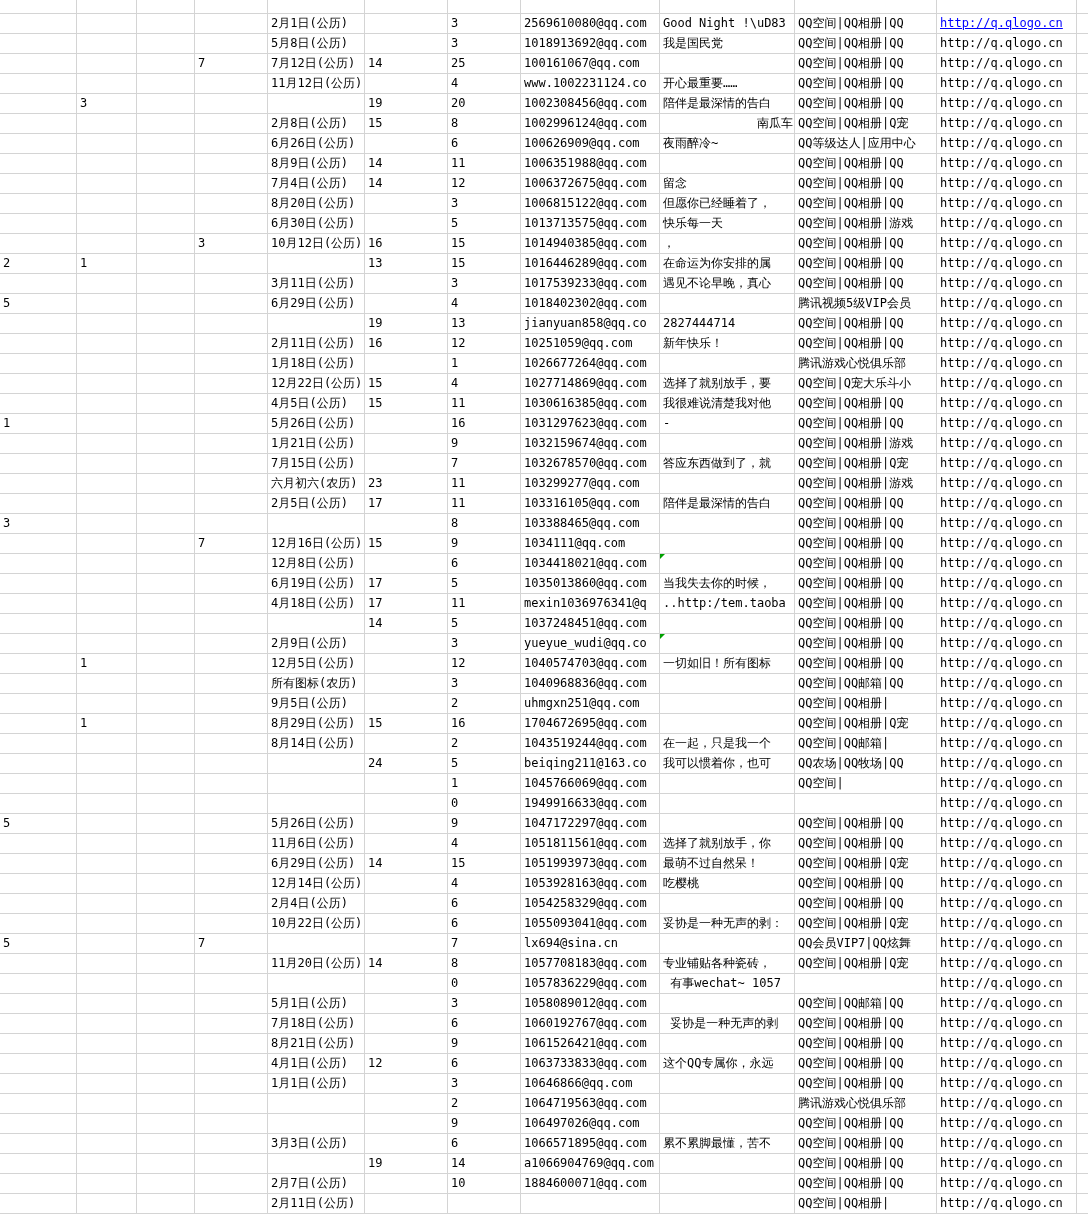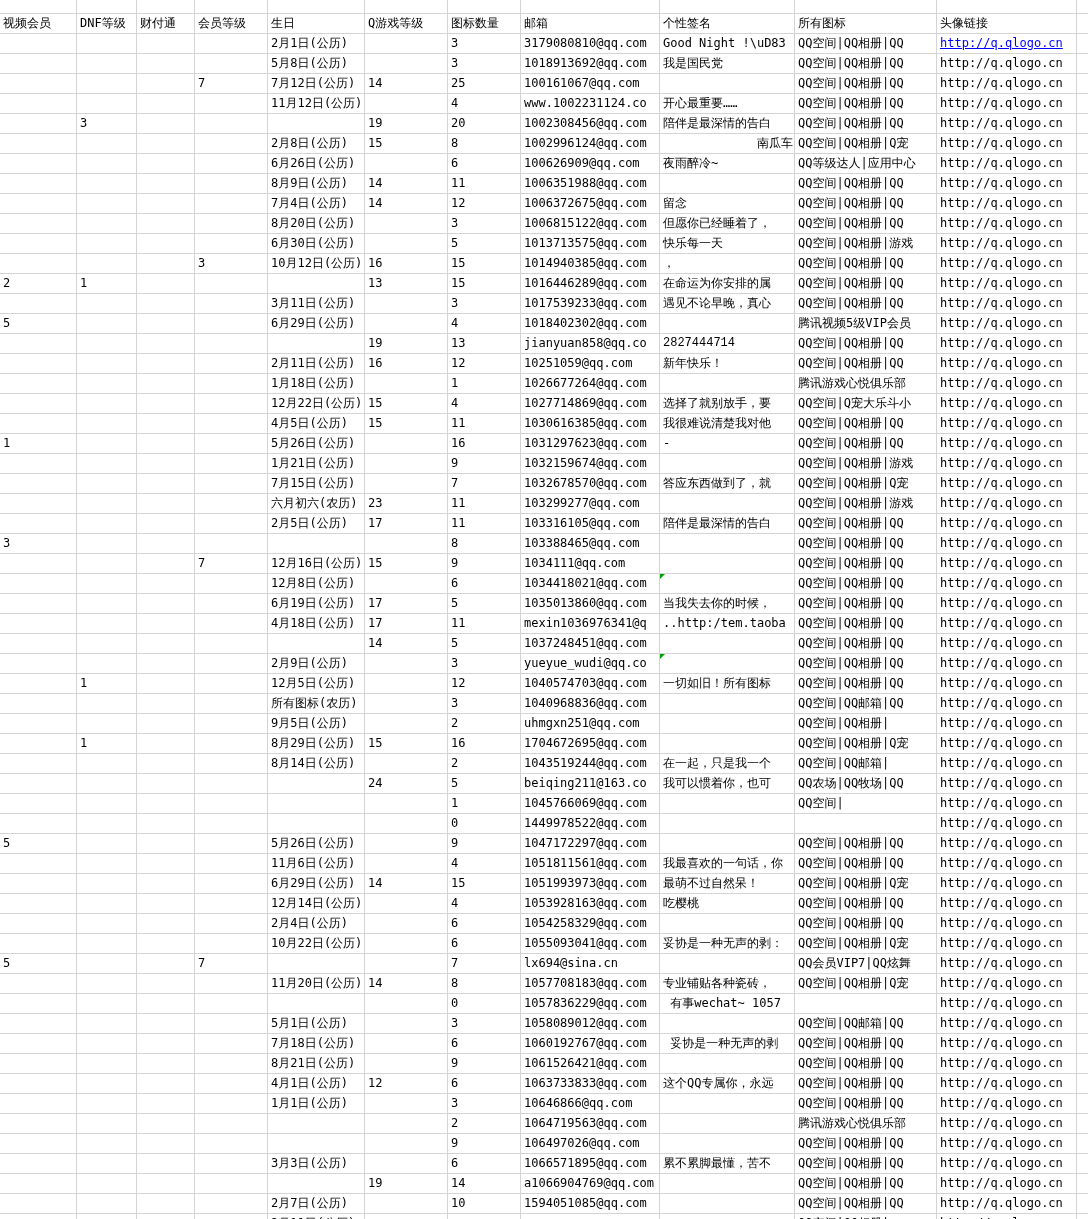--- a/index.html
+++ b/index.html
@@ -27,44 +27,30 @@
       <div class="cell" style="width: 73px;"></div>
       <div class="cell" style="width: 97px;"></div>
       <div class="cell" style="width: 83px;"></div>
       <div class="cell" style="width: 73px;"></div>
       <div class="cell" style="width: 139px;"></div>
       <div class="cell" style="width: 135px;"></div>
       <div class="cell" style="width: 142px;"></div>
       <div class="cell" style="width: 140px;"></div>
       <div class="cell filler" style="width: 11px;"></div>
     </div>
-  <div class="row" id="header-row">
-      <div class="cell" style="width: 77px;">视频会员</div>
-      <div class="cell" style="width: 60px;">DNF等级</div>
-      <div class="cell" style="width: 58px;">财付通</div>
-      <div class="cell" style="width: 73px;">会员等级</div>
-      <div class="cell" style="width: 97px;">生日</div>
-      <div class="cell" style="width: 83px;">Q游戏等级</div>
-      <div class="cell" style="width: 73px;">图标数量</div>
-      <div class="cell" style="width: 139px;">邮箱</div>
-      <div class="cell" style="width: 135px;">个性签名</div>
-      <div class="cell" style="width: 142px;">所有图标</div>
-      <div class="cell" style="width: 140px;">头像链接</div>
-      <div class="cell filler" style="width: 11px;"></div>
-    </div>
   <div id="rows">
       <div class="row">
         <div class="cell" style="width: 77px;"></div>
         <div class="cell" style="width: 60px;"></div>
         <div class="cell" style="width: 58px;"></div>
         <div class="cell" style="width: 73px;"></div>
         <div class="cell" style="width: 97px;">2月1日(公历)</div>
         <div class="cell" style="width: 83px;"></div>
         <div class="cell" style="width: 73px;">3</div>
-        <div class="cell" style="width: 139px;">3179080810@qq.com</div>
+        <div class="cell" style="width: 139px;">2569610080@qq.com</div>
         <div class="cell" style="width: 135px;">Good Night !\uD83</div>
         <div class="cell" style="width: 142px;">QQ空间|QQ相册|QQ</div>
         <div class="cell link" style="width: 140px;">http://q.qlogo.cn</div>
         <div class="cell filler" style="width: 11px;"></div>
       </div>
       <div class="row">
         <div class="cell" style="width: 77px;"></div>
         <div class="cell" style="width: 60px;"></div>
         <div class="cell" style="width: 58px;"></div>
         <div class="cell" style="width: 73px;"></div>
@@ -261,21 +247,21 @@
       </div>
       <div class="row">
         <div class="cell" style="width: 77px;"></div>
         <div class="cell" style="width: 60px;"></div>
         <div class="cell" style="width: 58px;"></div>
         <div class="cell" style="width: 73px;"></div>
         <div class="cell" style="width: 97px;"></div>
         <div class="cell" style="width: 83px;">19</div>
         <div class="cell" style="width: 73px;">13</div>
         <div class="cell" style="width: 139px;">jianyuan858@qq.co</div>
-        <div class="cell" style="width: 135px; font-family: Liberation Mono, monospace;">2827444714</div>
+        <div class="cell" style="width: 135px;">2827444714</div>
         <div class="cell" style="width: 142px;">QQ空间|QQ相册|QQ</div>
         <div class="cell" style="width: 140px;">http://q.qlogo.cn</div>
         <div class="cell filler" style="width: 11px;"></div>
       </div>
       <div class="row">
         <div class="cell" style="width: 77px;"></div>
         <div class="cell" style="width: 60px;"></div>
         <div class="cell" style="width: 58px;"></div>
         <div class="cell" style="width: 73px;"></div>
         <div class="cell" style="width: 97px;">2月11日(公历)</div>
@@ -596,21 +582,21 @@
         <div class="cell filler" style="width: 11px;"></div>
       </div>
       <div class="row">
         <div class="cell" style="width: 77px;"></div>
         <div class="cell" style="width: 60px;"></div>
         <div class="cell" style="width: 58px;"></div>
         <div class="cell" style="width: 73px;"></div>
         <div class="cell" style="width: 97px;"></div>
         <div class="cell" style="width: 83px;"></div>
         <div class="cell" style="width: 73px;">0</div>
-        <div class="cell" style="width: 139px;">1449978522@qq.com</div>
+        <div class="cell" style="width: 139px;">1949916633@qq.com</div>
         <div class="cell" style="width: 135px;"></div>
         <div class="cell" style="width: 142px;"></div>
         <div class="cell" style="width: 140px;">http://q.qlogo.cn</div>
         <div class="cell filler" style="width: 11px;"></div>
       </div>
       <div class="row">
         <div class="cell" style="width: 77px;">5</div>
         <div class="cell" style="width: 60px;"></div>
         <div class="cell" style="width: 58px;"></div>
         <div class="cell" style="width: 73px;"></div>
@@ -625,21 +611,21 @@
       </div>
       <div class="row">
         <div class="cell" style="width: 77px;"></div>
         <div class="cell" style="width: 60px;"></div>
         <div class="cell" style="width: 58px;"></div>
         <div class="cell" style="width: 73px;"></div>
         <div class="cell" style="width: 97px;">11月6日(公历)</div>
         <div class="cell" style="width: 83px;"></div>
         <div class="cell" style="width: 73px;">4</div>
         <div class="cell" style="width: 139px;">1051811561@qq.com</div>
-        <div class="cell" style="width: 135px;">我最喜欢的一句话，你</div>
+        <div class="cell" style="width: 135px;">选择了就别放手，你</div>
         <div class="cell" style="width: 142px;">QQ空间|QQ相册|QQ</div>
         <div class="cell" style="width: 140px;">http://q.qlogo.cn</div>
         <div class="cell filler" style="width: 11px;"></div>
       </div>
       <div class="row">
         <div class="cell" style="width: 77px;"></div>
         <div class="cell" style="width: 60px;"></div>
         <div class="cell" style="width: 58px;"></div>
         <div class="cell" style="width: 73px;"></div>
         <div class="cell" style="width: 97px;">6月29日(公历)</div>
@@ -862,21 +848,21 @@
         <div class="cell filler" style="width: 11px;"></div>
       </div>
       <div class="row">
         <div class="cell" style="width: 77px;"></div>
         <div class="cell" style="width: 60px;"></div>
         <div class="cell" style="width: 58px;"></div>
         <div class="cell" style="width: 73px;"></div>
         <div class="cell" style="width: 97px;">2月7日(公历)</div>
         <div class="cell" style="width: 83px;"></div>
         <div class="cell" style="width: 73px;">10</div>
-        <div class="cell" style="width: 139px;">1594051085@qq.com</div>
+        <div class="cell" style="width: 139px;">1884600071@qq.com</div>
         <div class="cell" style="width: 135px;"></div>
         <div class="cell" style="width: 142px;">QQ空间|QQ相册|QQ</div>
         <div class="cell" style="width: 140px;">http://q.qlogo.cn</div>
         <div class="cell filler" style="width: 11px;"></div>
       </div>
       <div class="row">
         <div class="cell" style="width: 77px;"></div>
         <div class="cell" style="width: 60px;"></div>
         <div class="cell" style="width: 58px;"></div>
         <div class="cell" style="width: 73px;"></div>

